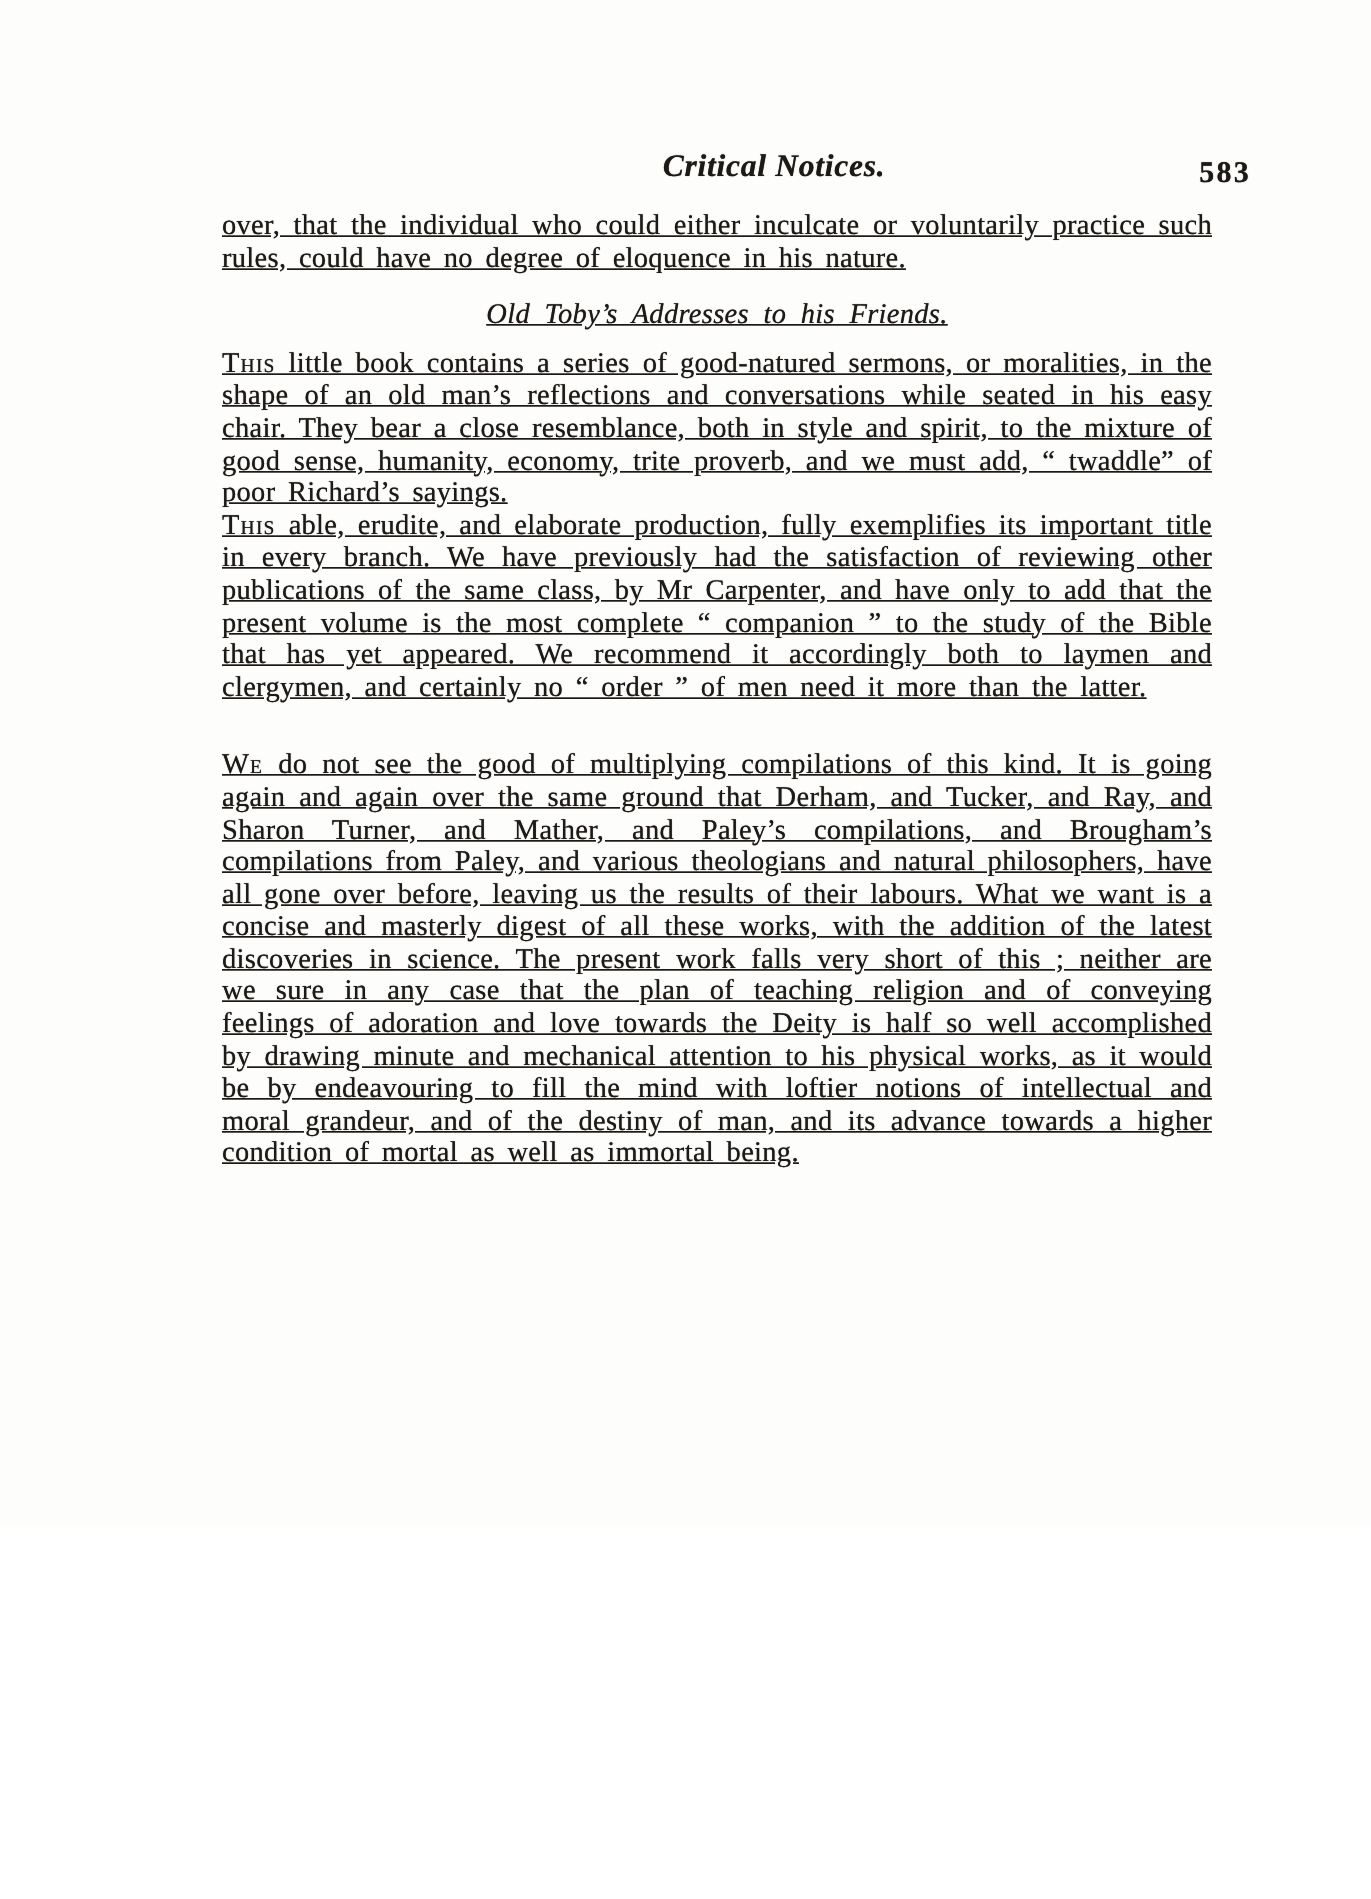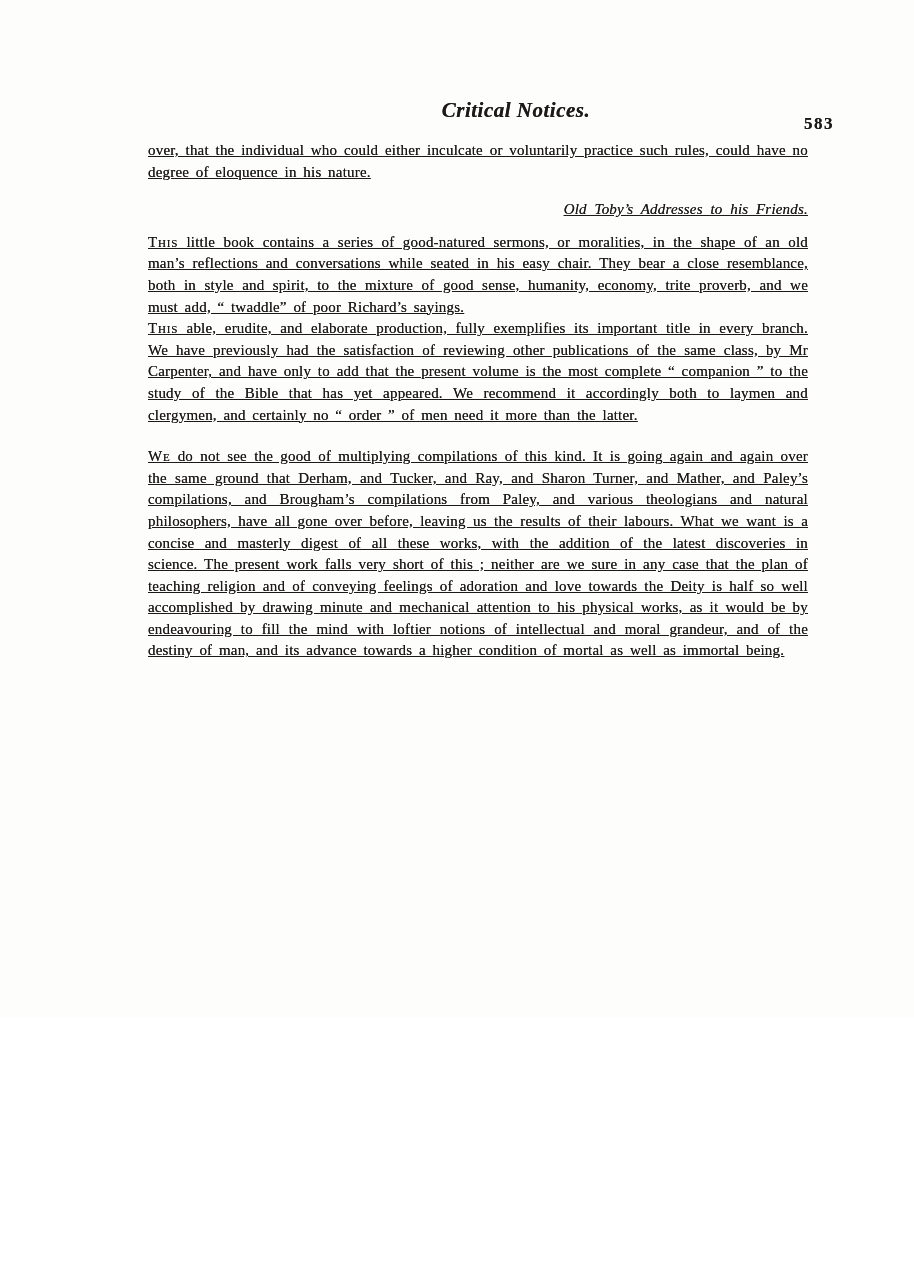--- a/index.html
+++ b/index.html
@@ -31,56 +31,56 @@
     position: relative;
     left: 38px;
     font-style: italic;
     font-weight: bold;
     font-size: 21px;
     letter-spacing: 0.5px;
   }
   .pagenum {
     position: absolute;
     right: -26px;
-    top: 16px;
+    top: 6px;
     font-weight: bold;
-    font-size: 17px;
+    font-size: 20px;
     letter-spacing: 1.5px;
     filter: blur(0.45px);
   }
   p {
     margin: 0;
     text-align: justify;
-    font-size: 15px;
+    font-size: 19px;
     line-height: 21.6px;
     word-spacing: 0.18em;
     letter-spacing: 0.2px;
   }
   .lead {
     font-variant: small-caps;
     letter-spacing: 0.8px;
   }
   .section-heading {
-    text-align: right;
+    text-align: center;
     font-style: italic;
     margin: 16px 0 11px 0;
     word-spacing: 0.25em;
   }
   .book-title {
     font-style: italic;
     padding-left: 28px;
     text-indent: -24px;
     word-spacing: 0.22em;
   }
   .book-title .roman {
     font-style: normal;
   }
   .gap-sm { margin-bottom: 14px; }
   .mt-lg  { margin-top: 33px; }
-  .mt-md  { margin-top: 20px; }
+  .mt-md  { margin-top: 30px; }
 </style>
 </head>
 <body>
 
 <div class="page">
 
   <div class="header">
     <span class="header-title">Critical Notices.</span>
     <span class="pagenum">583</span>
   </div>

